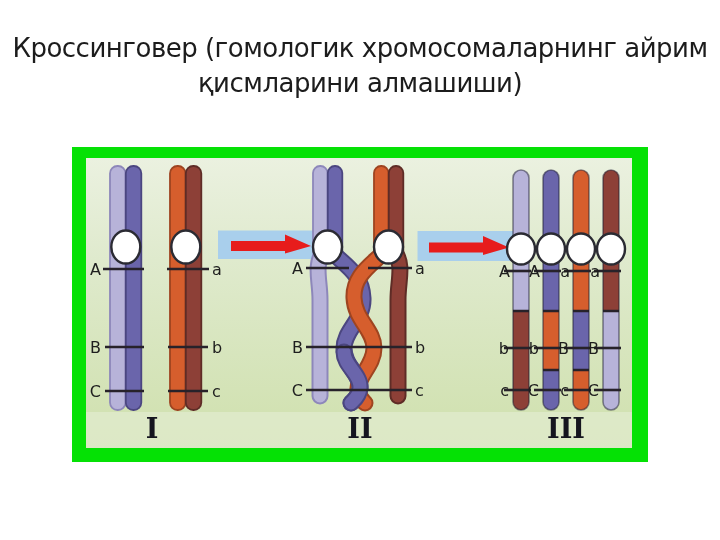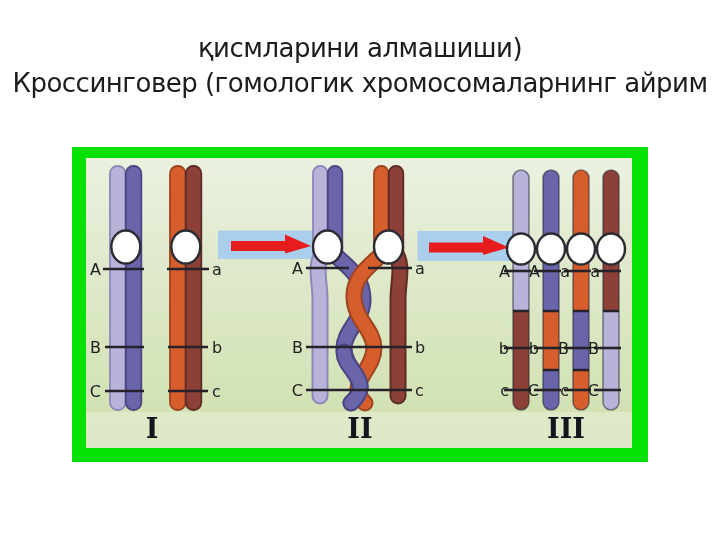--- a/index.html
+++ b/index.html
@@ -29,22 +29,22 @@
   .barO{fill:none;stroke:rgba(30,30,50,.5);stroke-width:1.6px;}
   .strip{fill:var(--c-strip);opacity:.65;}
   .abg{fill:var(--c-arrow-bg);} .ared{fill:var(--c-arrow-red);}
 </style>
 </head>
 <body>
 
 <div class="slide">
 
   <div class="title">
+    <div>Кроссинговер (гомологик хромосомаларнинг айрим</div>
     <div>қисмларини алмашиши)</div>
-    <div>Кроссинговер (гомологик хромосомаларнинг айрим</div>
   </div>
 
   <div class="frame">
     <div class="interior">
       <svg width="546" height="290" viewBox="86 158 546 290">
 
         <defs>
           <clipPath id="c1">
               <rect x="513" y="170" width="16" height="240" rx="8"></rect>
             </clipPath>

